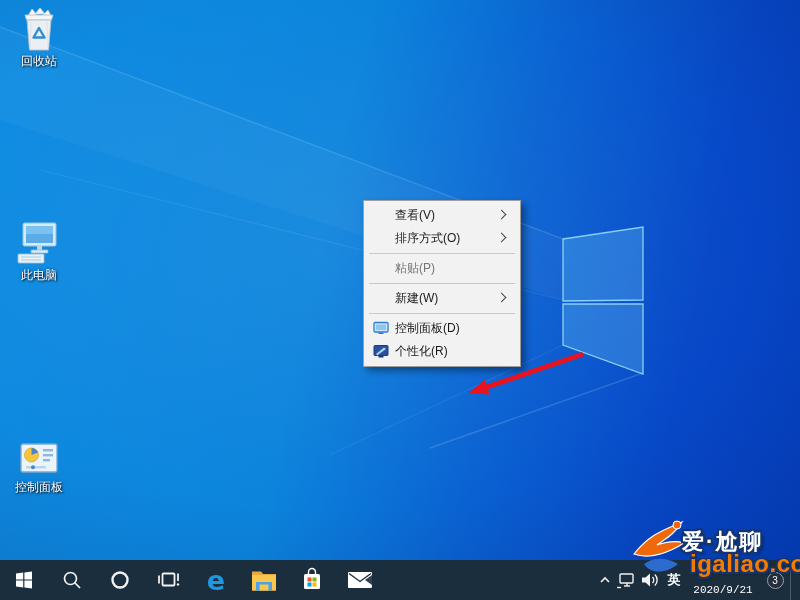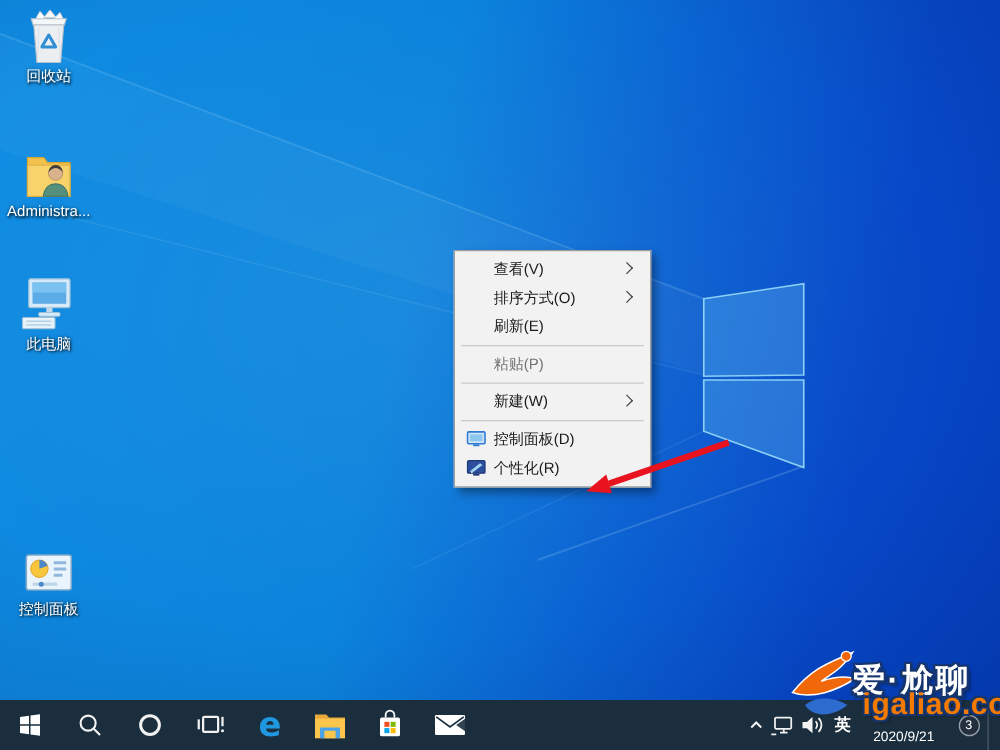--- a/index.html
+++ b/index.html
@@ -41,29 +41,29 @@
   
   .taskbar{position:absolute;left:0;bottom:0;width:800px;height:40px;background:#1b2e3d;z-index:50;
     display:flex;align-items:center;}
   .tbtn{width:48px;height:40px;display:flex;align-items:center;justify-content:center;}
   .edge-e{font-size:27px;font-weight:bold;color:#1f98e0;line-height:27px;
     font-family:"DejaVu Sans","Liberation Sans",sans-serif;}
   .tray{position:absolute;right:0;bottom:0;height:40px;display:flex;align-items:center;}
   .trbtn{height:40px;display:flex;align-items:center;justify-content:center;}
   .lang{width:24px;font-size:13px;font-weight:bold;color:#fff;text-align:center;}
   .clock{width:74px;height:40px;display:flex;flex-direction:column;justify-content:flex-end;align-items:center;
-    color:#fff;font-size:11px;padding-bottom:4px;}
+    color:#fff;font-size:11px;padding-bottom:4px;font-family:Liberation Mono, monospace;}
   .badge{width:30px;height:40px;display:flex;align-items:center;justify-content:center;}
   .badge-c{width:17px;height:17px;border-radius:50%;background:#232f3d;border:1px solid #97a1ab;
     color:#fff;font-size:10px;display:flex;align-items:center;justify-content:center;}
   .showdesk{width:10px;height:40px;border-left:1px solid #4d5a68;}
 
   
   .watermark{position:absolute;left:628px;top:516px;width:172px;height:84px;z-index:70;pointer-events:none;}
-  .wm-title{position:absolute;left:54px;top:11px;font-size:26px;font-weight:bold;color:#fff;letter-spacing:2px;
+  .wm-title{position:absolute;left:54px;top:11px;font-size:22px;font-weight:bold;color:#fff;letter-spacing:2px;
     text-shadow:-2px -2px 0 #16356e,2px -2px 0 #16356e,-2px 2px 0 #16356e,2px 2px 0 #16356e,0 2px 0 #16356e,2px 0 0 #16356e,0 -2px 0 #16356e,-2px 0 0 #16356e,3px 3px 3px rgba(0,0,0,.4);
     white-space:nowrap;text-align:center;}
   .wm-site{position:absolute;left:62px;top:34px;font-size:24px;font-weight:bold;color:#f57b00;letter-spacing:.5px;
     text-shadow:-1.5px -1.5px 0 #16356e,1.5px -1.5px 0 #16356e,-1.5px 1.5px 0 #16356e,1.5px 1.5px 0 #16356e,2px 2px 3px rgba(0,0,0,.4);
     white-space:nowrap;}
 </style>
 </head>
 <body>
 
 <div class="screen">
@@ -87,32 +87,20 @@
         <polygon points="6,9 34,9 32.5,14 7.5,14" fill="#f4f7f9" stroke="#b5bfc8" stroke-width="0.9"></polygon>
         <polygon points="8,14 32,14 29.5,44 10.5,44" fill="#eceff2" stroke="#b5bfc8" stroke-width="0.9"></polygon>
         <path d="M20 22 l-5.5 9.5 h11 z" fill="none" stroke="#2f8fd2" stroke-width="2.4" stroke-linejoin="round"></path>
         <line x1="12" y1="16" x2="11" y2="42" stroke="#dde3e8" stroke-width="1"></line>
         <line x1="28" y1="16" x2="29" y2="42" stroke="#dde3e8" stroke-width="1"></line>
       </svg>
     </div>
     <div class="dlabel">回收站</div>
   </div>
 
-  <div class="dicon" style="top:112px;">
-    <div class="art">
-      <svg width="44" height="46" viewBox="0 0 44 46">
-        <path d="M5 12 h13 l3 4 h18 v27 H5 z" fill="#f3c24e" stroke="#d8a633" stroke-width="1"></path>
-        <path d="M5 18 h34 v25 H5 z" fill="#f8d36b" stroke="#dfb044" stroke-width="1"></path>
-        <path d="M17.5 43 q1.5 -10 10 -10 q8.5 0 10 10 z" fill="#55907c" stroke="#3f7263" stroke-width="0.8"></path>
-        <circle cx="27.5" cy="24.5" r="5.8" fill="#d8b289" stroke="#b08c5f" stroke-width="0.6"></circle>
-        <path d="M21.7 24 q0.8 -6 5.8 -6 q5 0 5.8 6 q-2.6 -3.6 -5.8 -3.6 q-3.2 0 -5.8 3.6 z" fill="#413f3c"></path>
-      </svg>
-    </div>
-    <div class="dlabel">Administra...</div>
-  </div>
 
   <div class="dicon" style="top:218px;">
     <div class="art">
       <svg width="46" height="46" viewBox="0 0 46 46">
         <rect x="7" y="3" width="33" height="23" rx="1.5" fill="#d6ebfa" stroke="#9cc0d8" stroke-width="1"></rect>
         <rect x="10" y="6" width="27" height="17" fill="#5aabe6"></rect>
         <rect x="10" y="6" width="27" height="8" fill="#7cc2f0"></rect>
         <rect x="21" y="26" width="5" height="4" fill="#c2d8e8"></rect>
         <rect x="15" y="30" width="17" height="3" rx="1" fill="#d6ebfa" stroke="#9cc0d8" stroke-width="0.8"></rect>
         <rect x="2" y="34" width="26" height="9" rx="1" fill="#e8f2f9" stroke="#9cc0d8" stroke-width="0.9"></rect>
@@ -142,23 +130,20 @@
 
   <div class="menu">
     <div class="mrow">
       <span>查看(V)</span>
       <span class="chev"></span>
     </div>
     <div class="mrow">
       <span>排序方式(O)</span>
       <span class="chev"></span>
     </div>
-    <div class="mrow">
-      <span>刷新(E)</span>
-    </div>
     <div class="msep"></div>
     <div class="mrow disabled">
       <span>粘贴(P)</span>
     </div>
     <div class="msep"></div>
     <div class="mrow">
       <span>新建(W)</span>
       <span class="chev"></span>
     </div>
     <div class="msep"></div>

